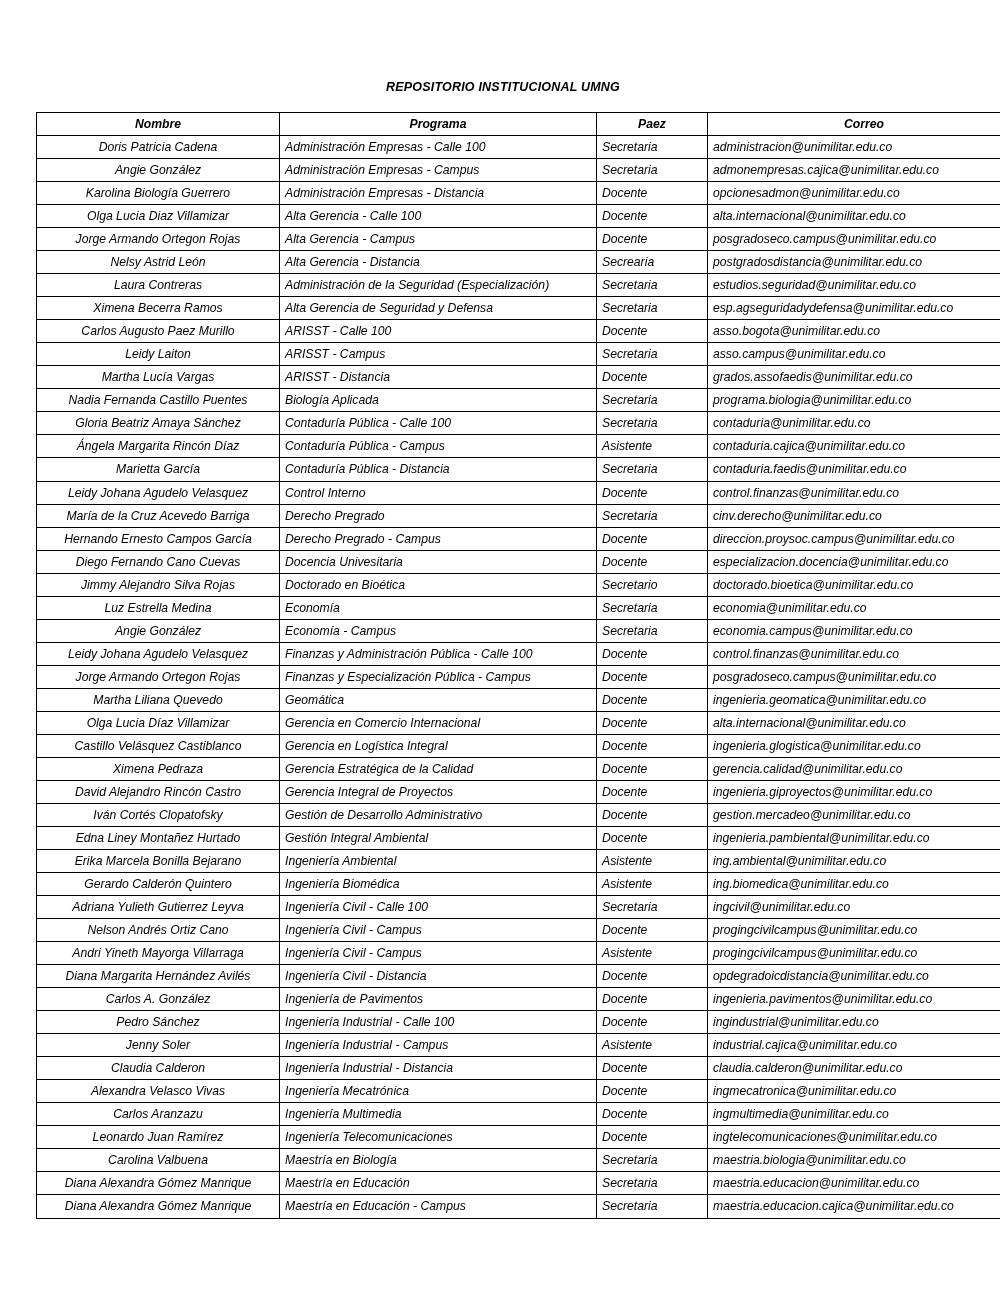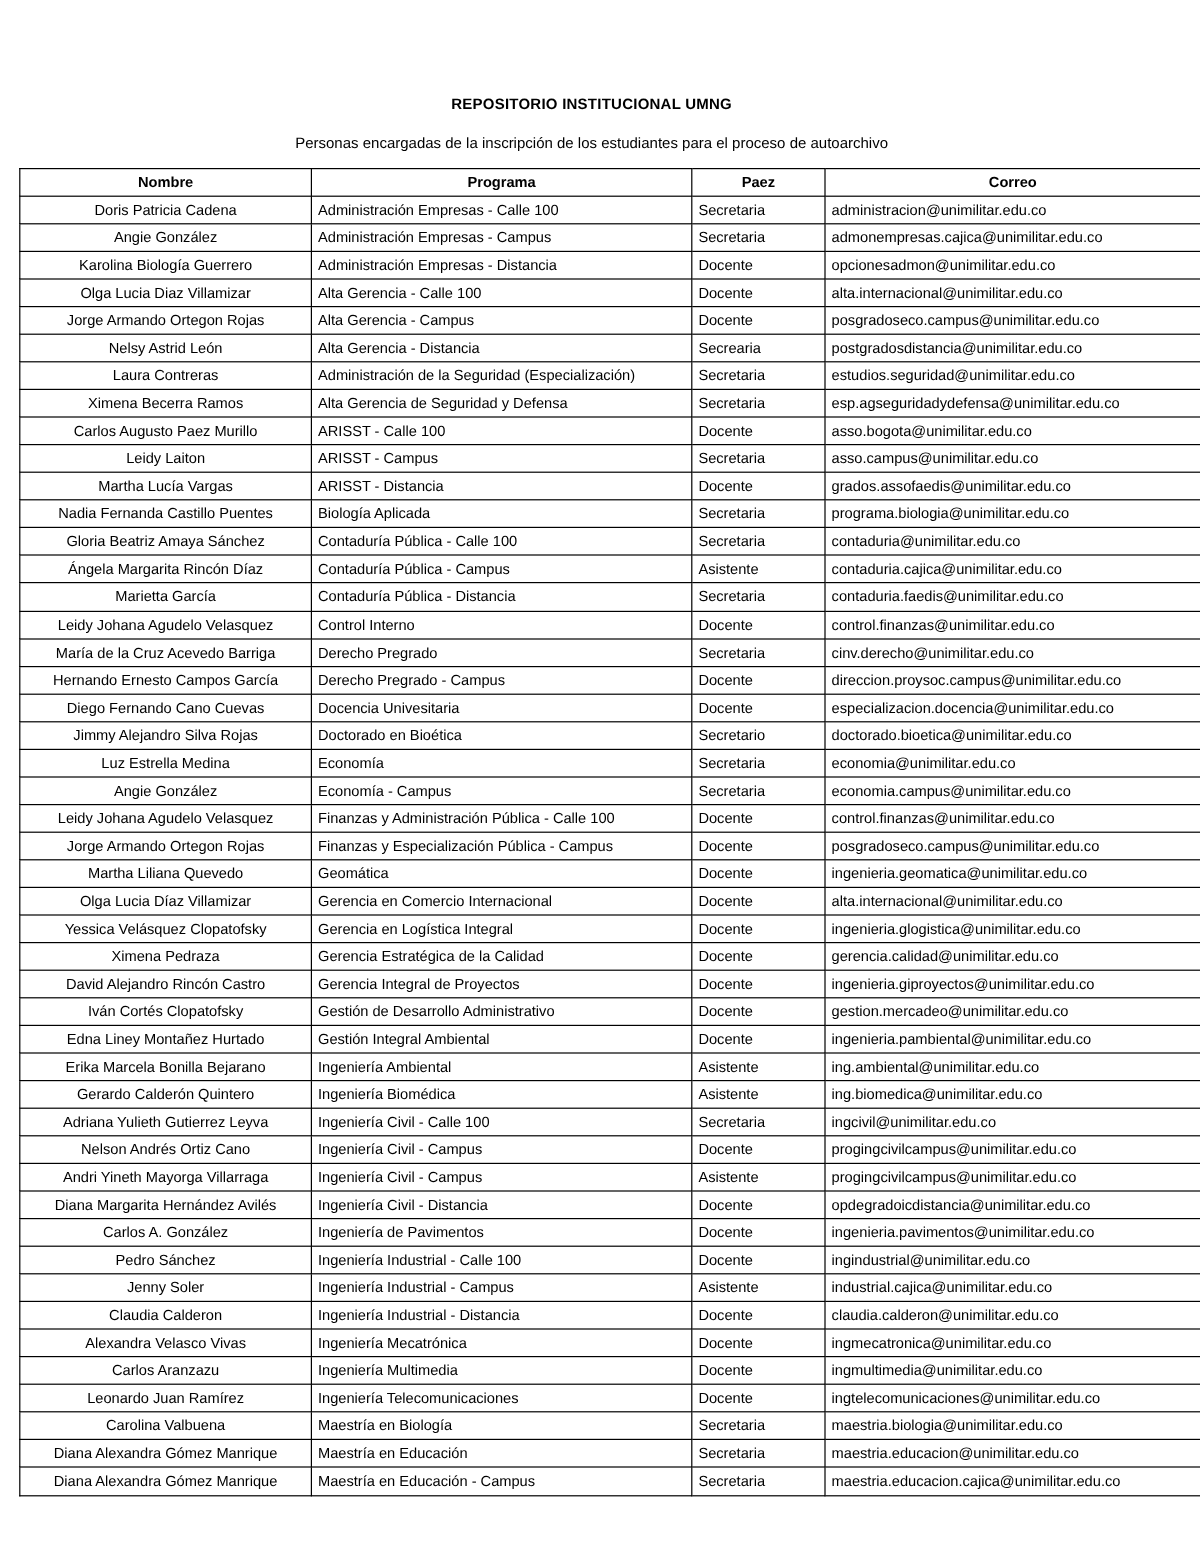--- a/index.html
+++ b/index.html
@@ -10,22 +10,23 @@
   body {
     width: 1000px;
     min-height: 1294px;
     font-family: "Liberation Sans", sans-serif;
     color: #000000;
   }
   .page {
     width: 1000px;
     min-height: 1294px;
     box-sizing: border-box;
-    padding: 80px 30px 20px 16px;
+    padding: 80px 30px 20px 36px;
     background: #ffffff;
+    font-style: italic;
   }
   .doc-title {
     text-align: center;
     font-size: 12.5px;
     font-weight: bold;
     letter-spacing: 0.2px;
     margin: 0 0 18px 0;
   }
   .doc-subtitle {
     text-align: center;
@@ -62,21 +63,20 @@
   table.contacts th.h-programa { width: 306px; }
   table.contacts th.h-cargo { width: 100px; }
   table.contacts th.h-correo { width: 302px; }
 </style>
 </head>
 <body>
 
 <div class="page">
 
   <h1 class="doc-title">REPOSITORIO INSTITUCIONAL UMNG</h1>
-  <p class="doc-subtitle">Personas encargadas de la inscripción de los estudiantes para el proceso de autoarchivo</p>
 
   <table class="contacts">
     <thead>
       <tr>
         <th class="h-nombre">Nombre</th>
         <th class="h-programa">Programa</th>
         <th class="h-cargo">Paez</th>
         <th class="h-correo">Correo</th>
       </tr>
     </thead>
@@ -231,21 +231,21 @@
           <td class="c-cargo">Docente</td>
           <td class="c-correo">ingenieria.geomatica@unimilitar.edu.co</td>
         </tr>
         <tr>
           <td class="c-nombre">Olga Lucia Díaz Villamizar</td>
           <td class="c-programa">Gerencia en Comercio Internacional</td>
           <td class="c-cargo">Docente</td>
           <td class="c-correo">alta.internacional@unimilitar.edu.co</td>
         </tr>
         <tr>
-          <td class="c-nombre">Yessica Velásquez Clopatofsky</td>
+          <td class="c-nombre">Castillo Velásquez Castiblanco</td>
           <td class="c-programa">Gerencia en Logística Integral</td>
           <td class="c-cargo">Docente</td>
           <td class="c-correo">ingenieria.glogistica@unimilitar.edu.co</td>
         </tr>
         <tr>
           <td class="c-nombre">Ximena Pedraza</td>
           <td class="c-programa">Gerencia Estratégica de la Calidad</td>
           <td class="c-cargo">Docente</td>
           <td class="c-correo">gerencia.calidad@unimilitar.edu.co</td>
         </tr>

